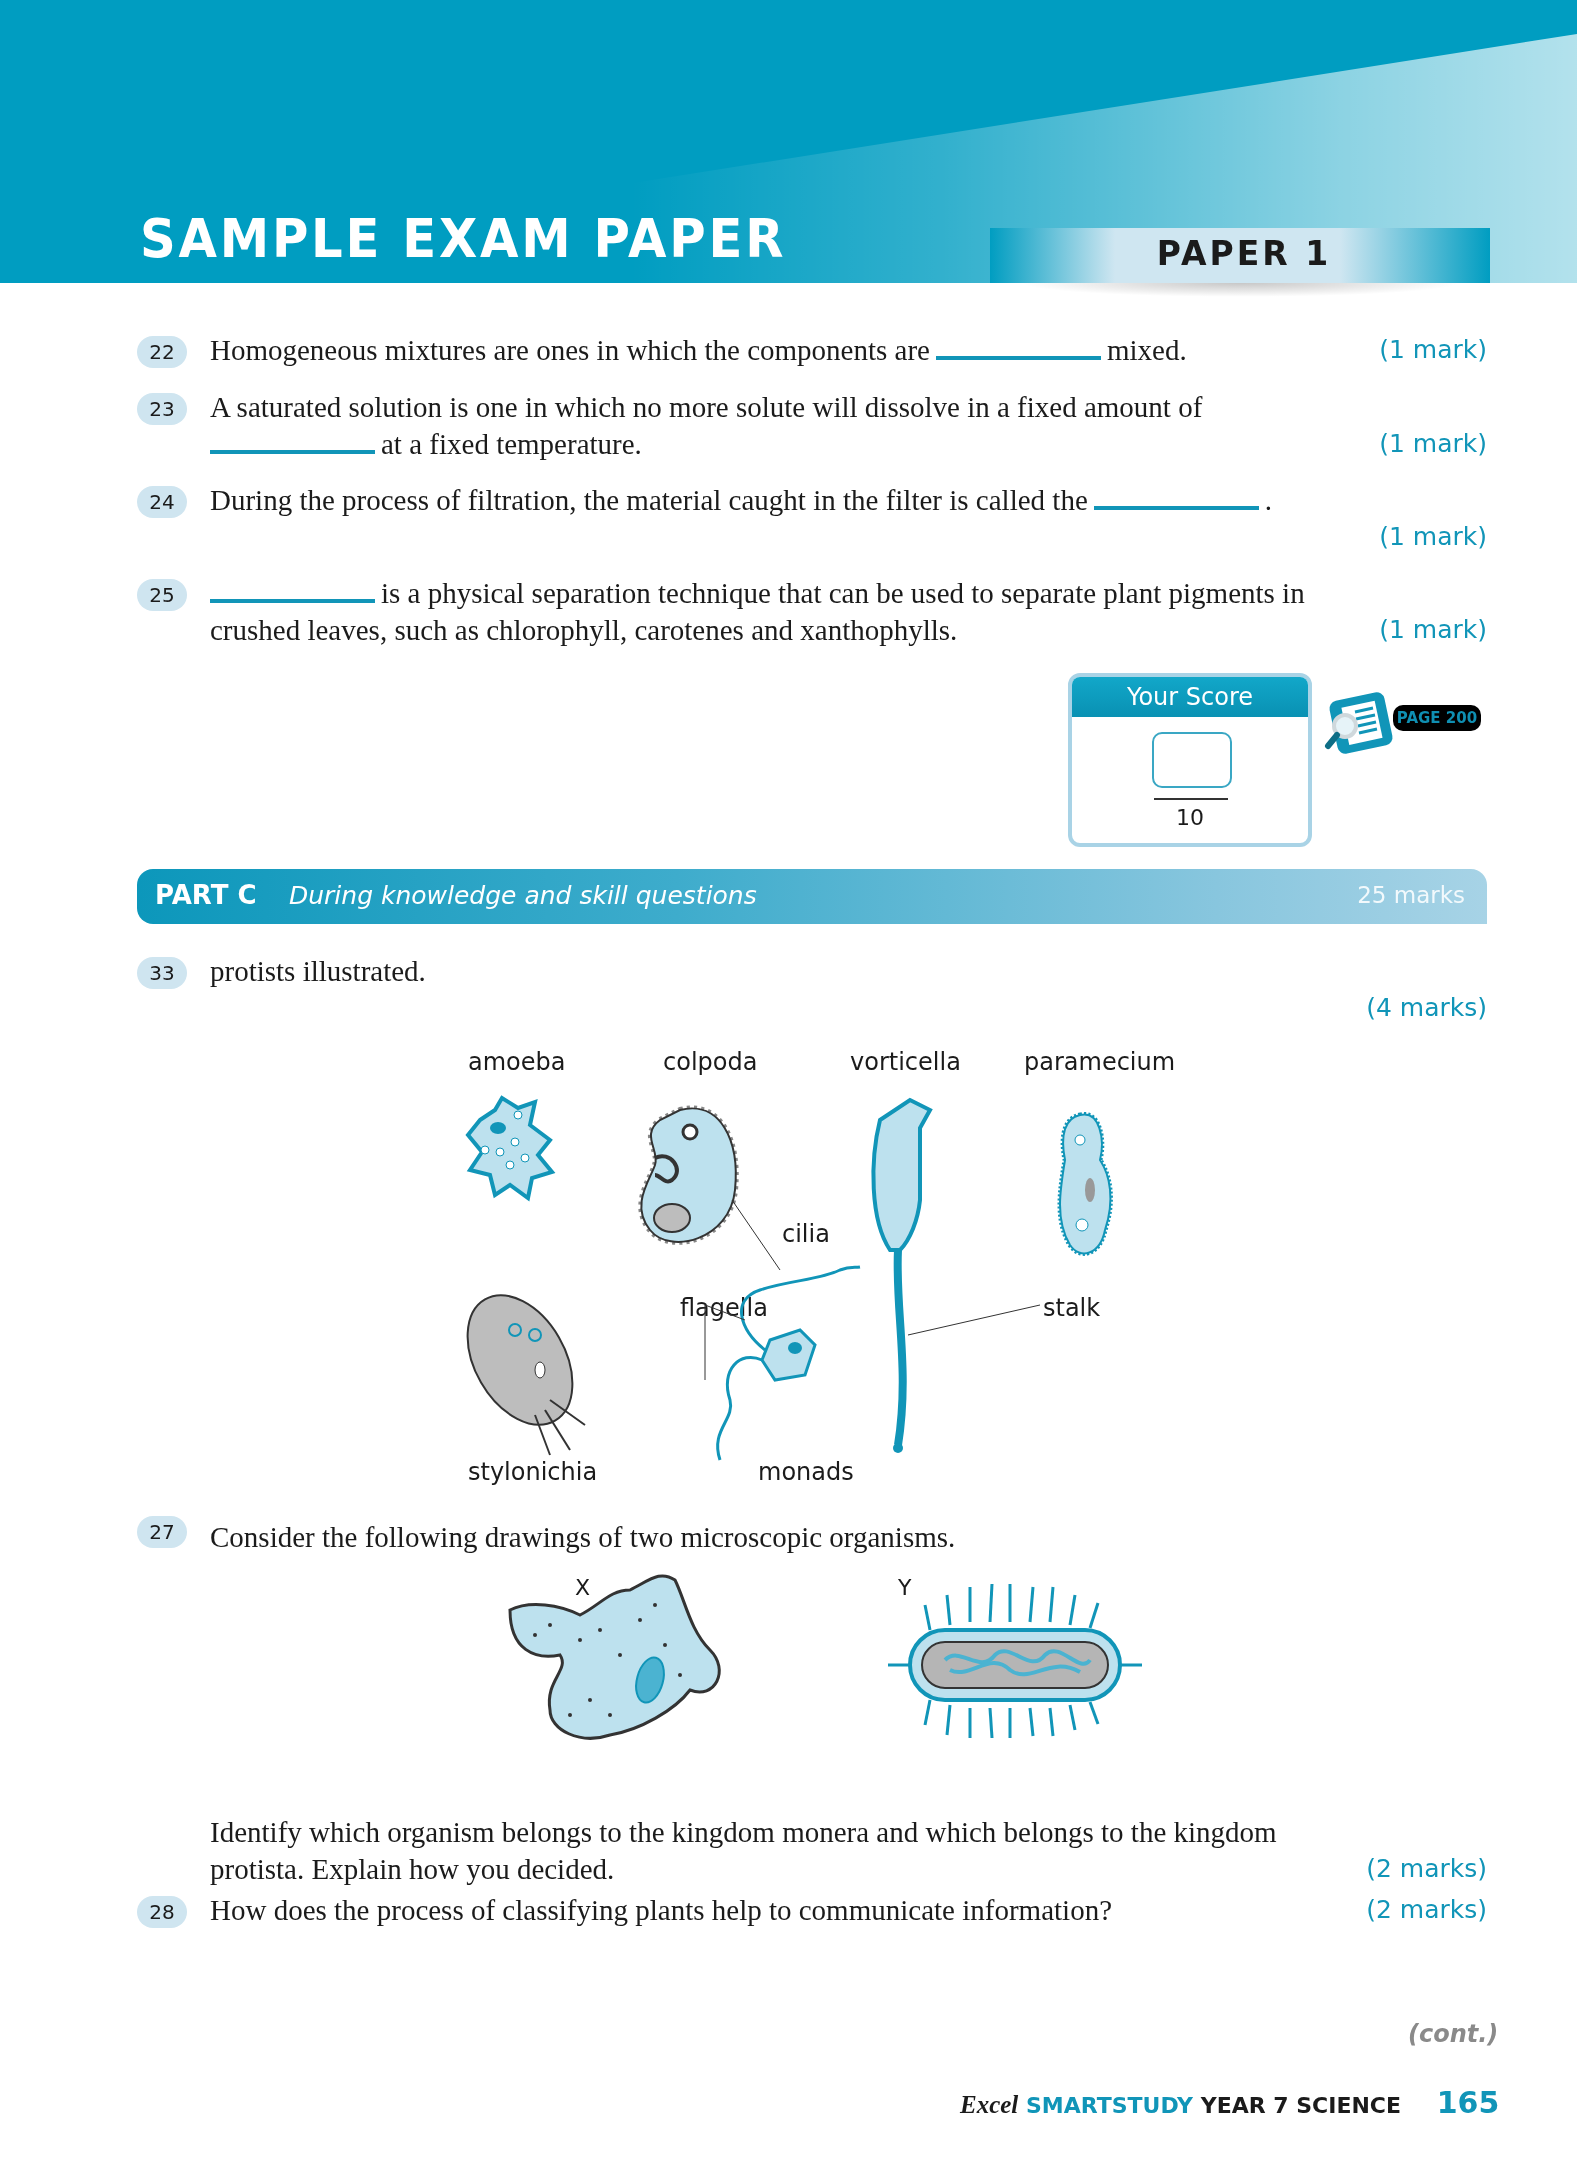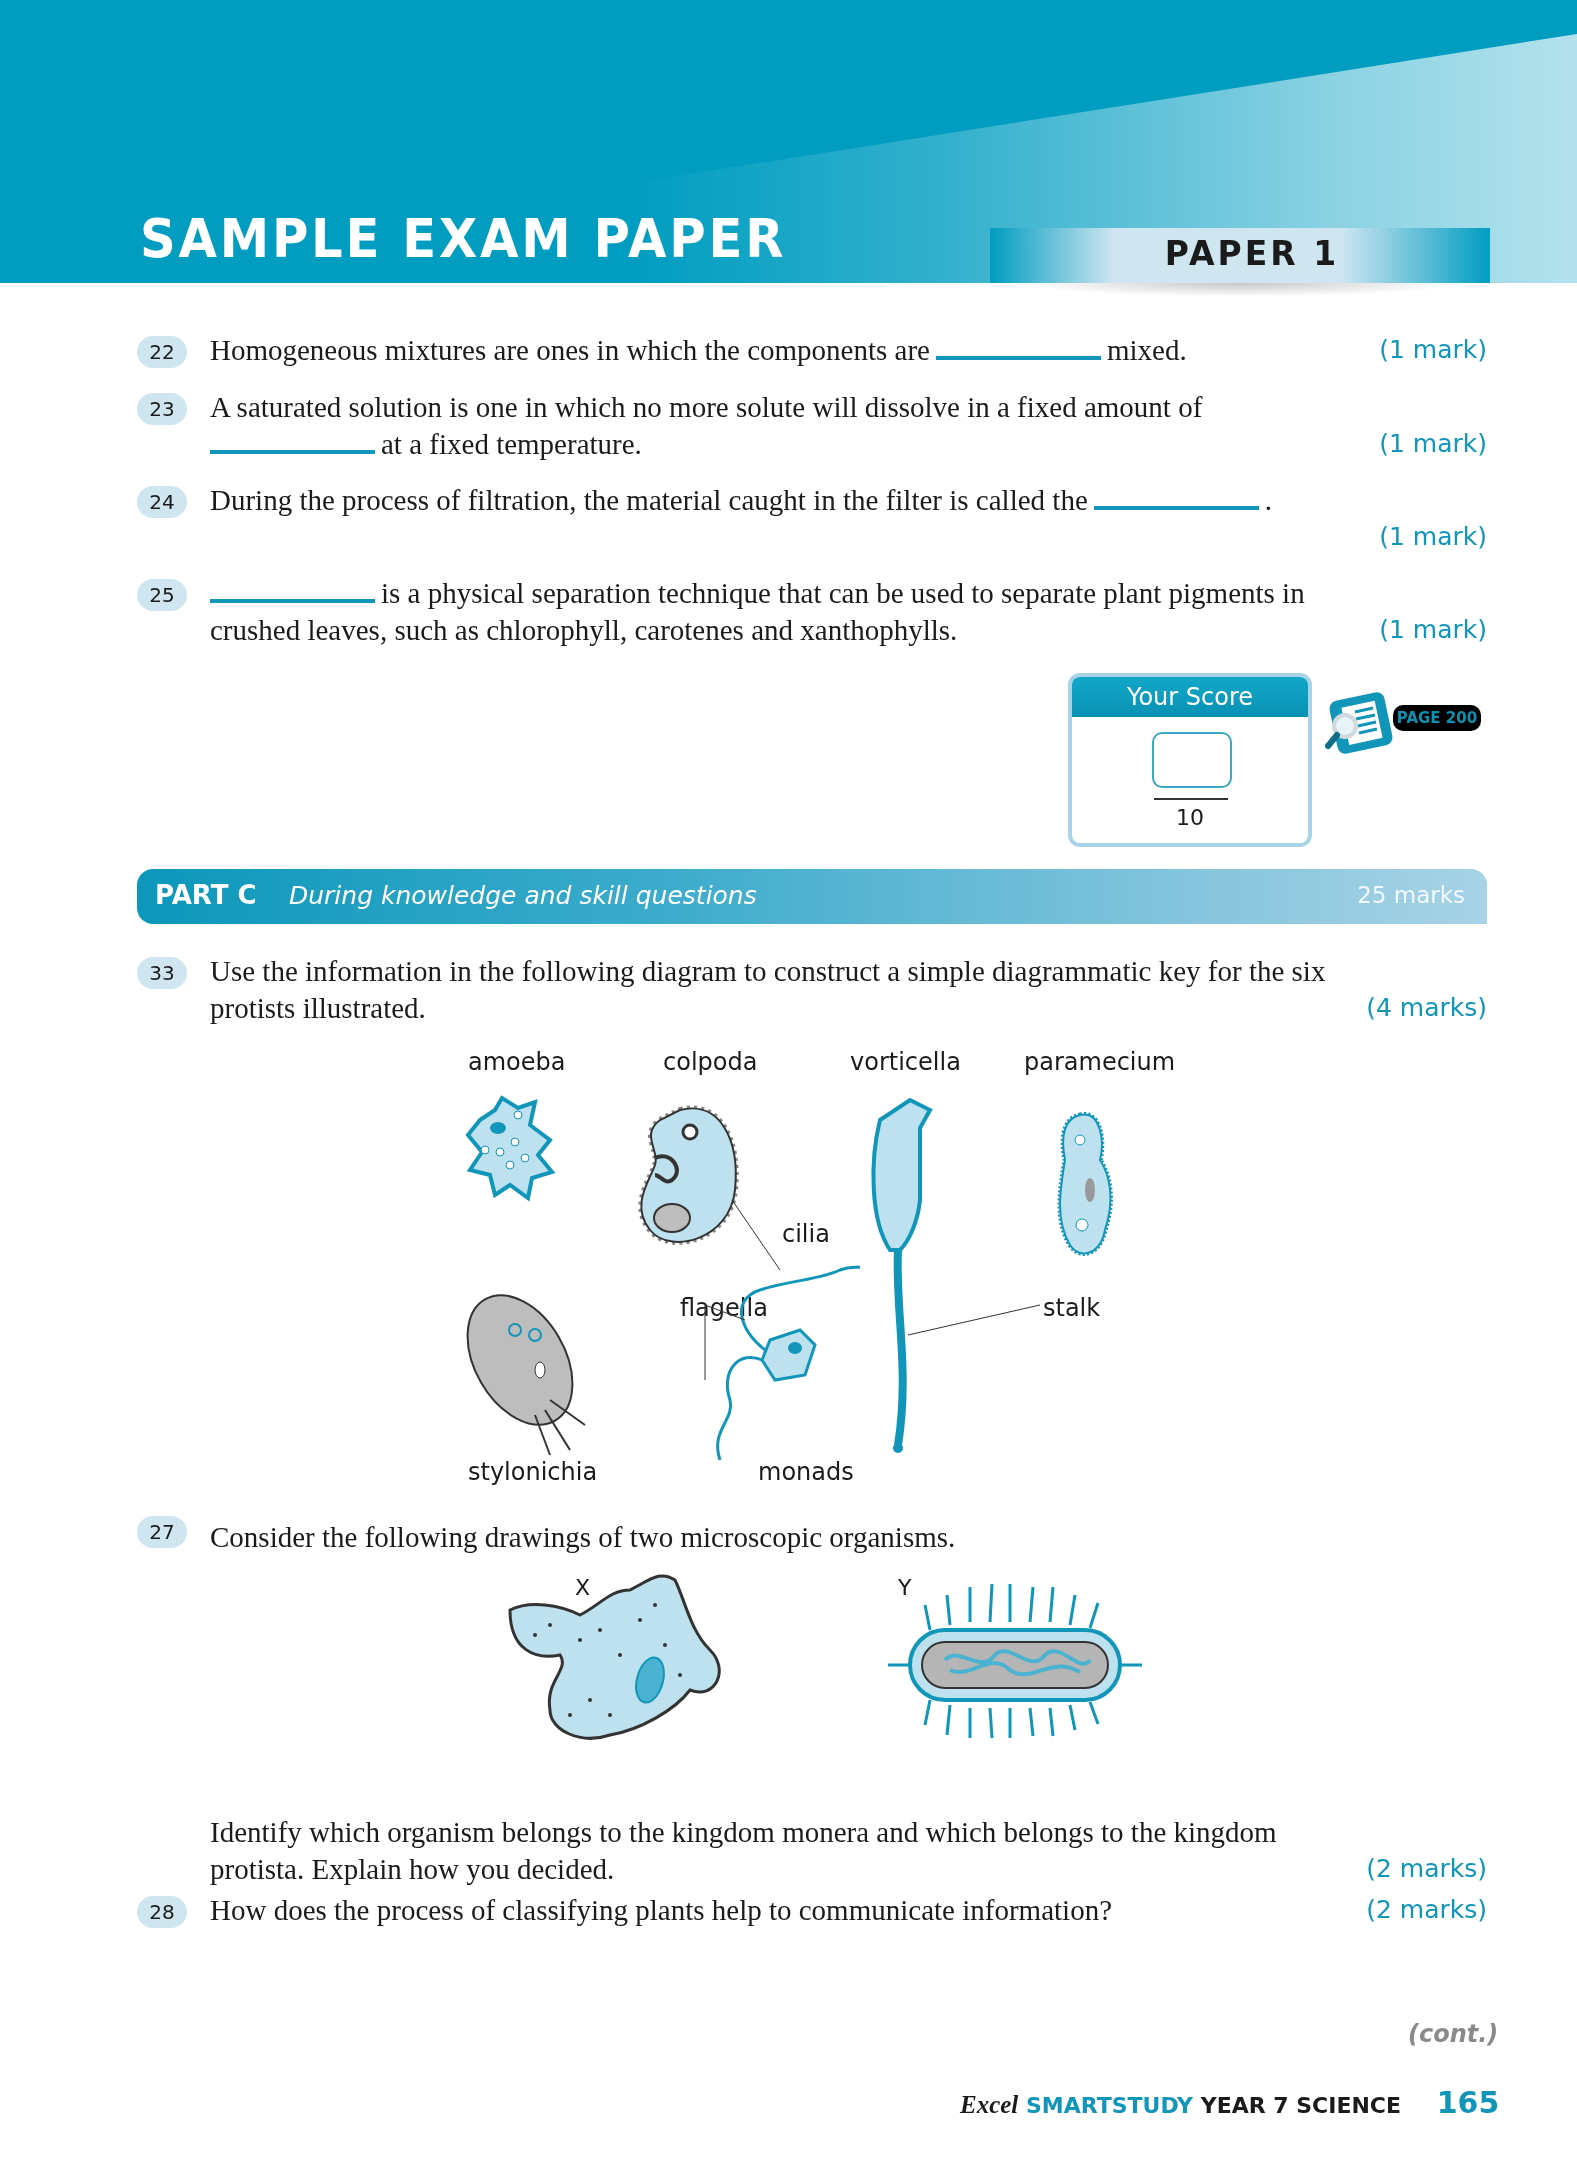--- a/index.html
+++ b/index.html
@@ -26,21 +26,21 @@
   }
   .paper-tab {
     position: absolute; left: 990px; top: 228px; width: 500px; height: 55px;
     background: linear-gradient(90deg, rgba(0,157,193,1) 0%, #cfe6f1 25%, #cfe6f1 70%, rgba(0,157,193,1) 100%);
   }
   .paper-tab-shadow {
     position: absolute; left: 1020px; top: 283px; width: 440px; height: 14px;
     background: radial-gradient(ellipse at center top, rgba(0,0,0,0.22) 0%, rgba(0,0,0,0) 70%);
   }
   .paper-label {
-    position: absolute; left: 12px; width: 100%; top: 6px; text-align: center;
+    position: absolute; left: 4px; width: 100%; top: 6px; text-align: center;
     font-family: "DejaVu Sans", sans-serif; font-weight: bold; font-size: 33px;
     letter-spacing: 3px; color: #1b1b1b;
   }
   .q { position: absolute; left: 137px; width: 1350px; }
   .qnum {
     position: absolute; left: 0; width: 50px; height: 32px; border-radius: 16px;
     background: #cfe5f0; color: #1b1b1b; text-align: center;
     font-family: "DejaVu Sans", sans-serif; font-size: 20px; line-height: 32px;
   }
   .qtext {
@@ -178,21 +178,20 @@
 
 <div class="part-bar">
   <span class="part-label">PART C</span>
   <span class="part-desc">During knowledge and skill questions</span>
   <span class="part-marks">25 marks</span>
 </div>
 
 <div class="q" style="top:956px;height:80px;">
   <div class="qnum" style="top:1px;">33</div>
   <div class="qtext" style="top:-3px;">
-    <div>Use the information in the following diagram to construct a simple diagrammatic key for the six</div>
     <div>protists illustrated.</div>
   </div>
   <div class="marks" style="top:37px;">(4 marks)</div>
 </div>
 
 <div class="label" style="left:468px;top:1048px;">amoeba</div>
 <div class="label" style="left:663px;top:1048px;">colpoda</div>
 <div class="label" style="left:850px;top:1048px;">vorticella</div>
 <div class="label" style="left:1024px;top:1048px;">paramecium</div>
 <div class="label" style="left:782px;top:1220px;">cilia</div>

